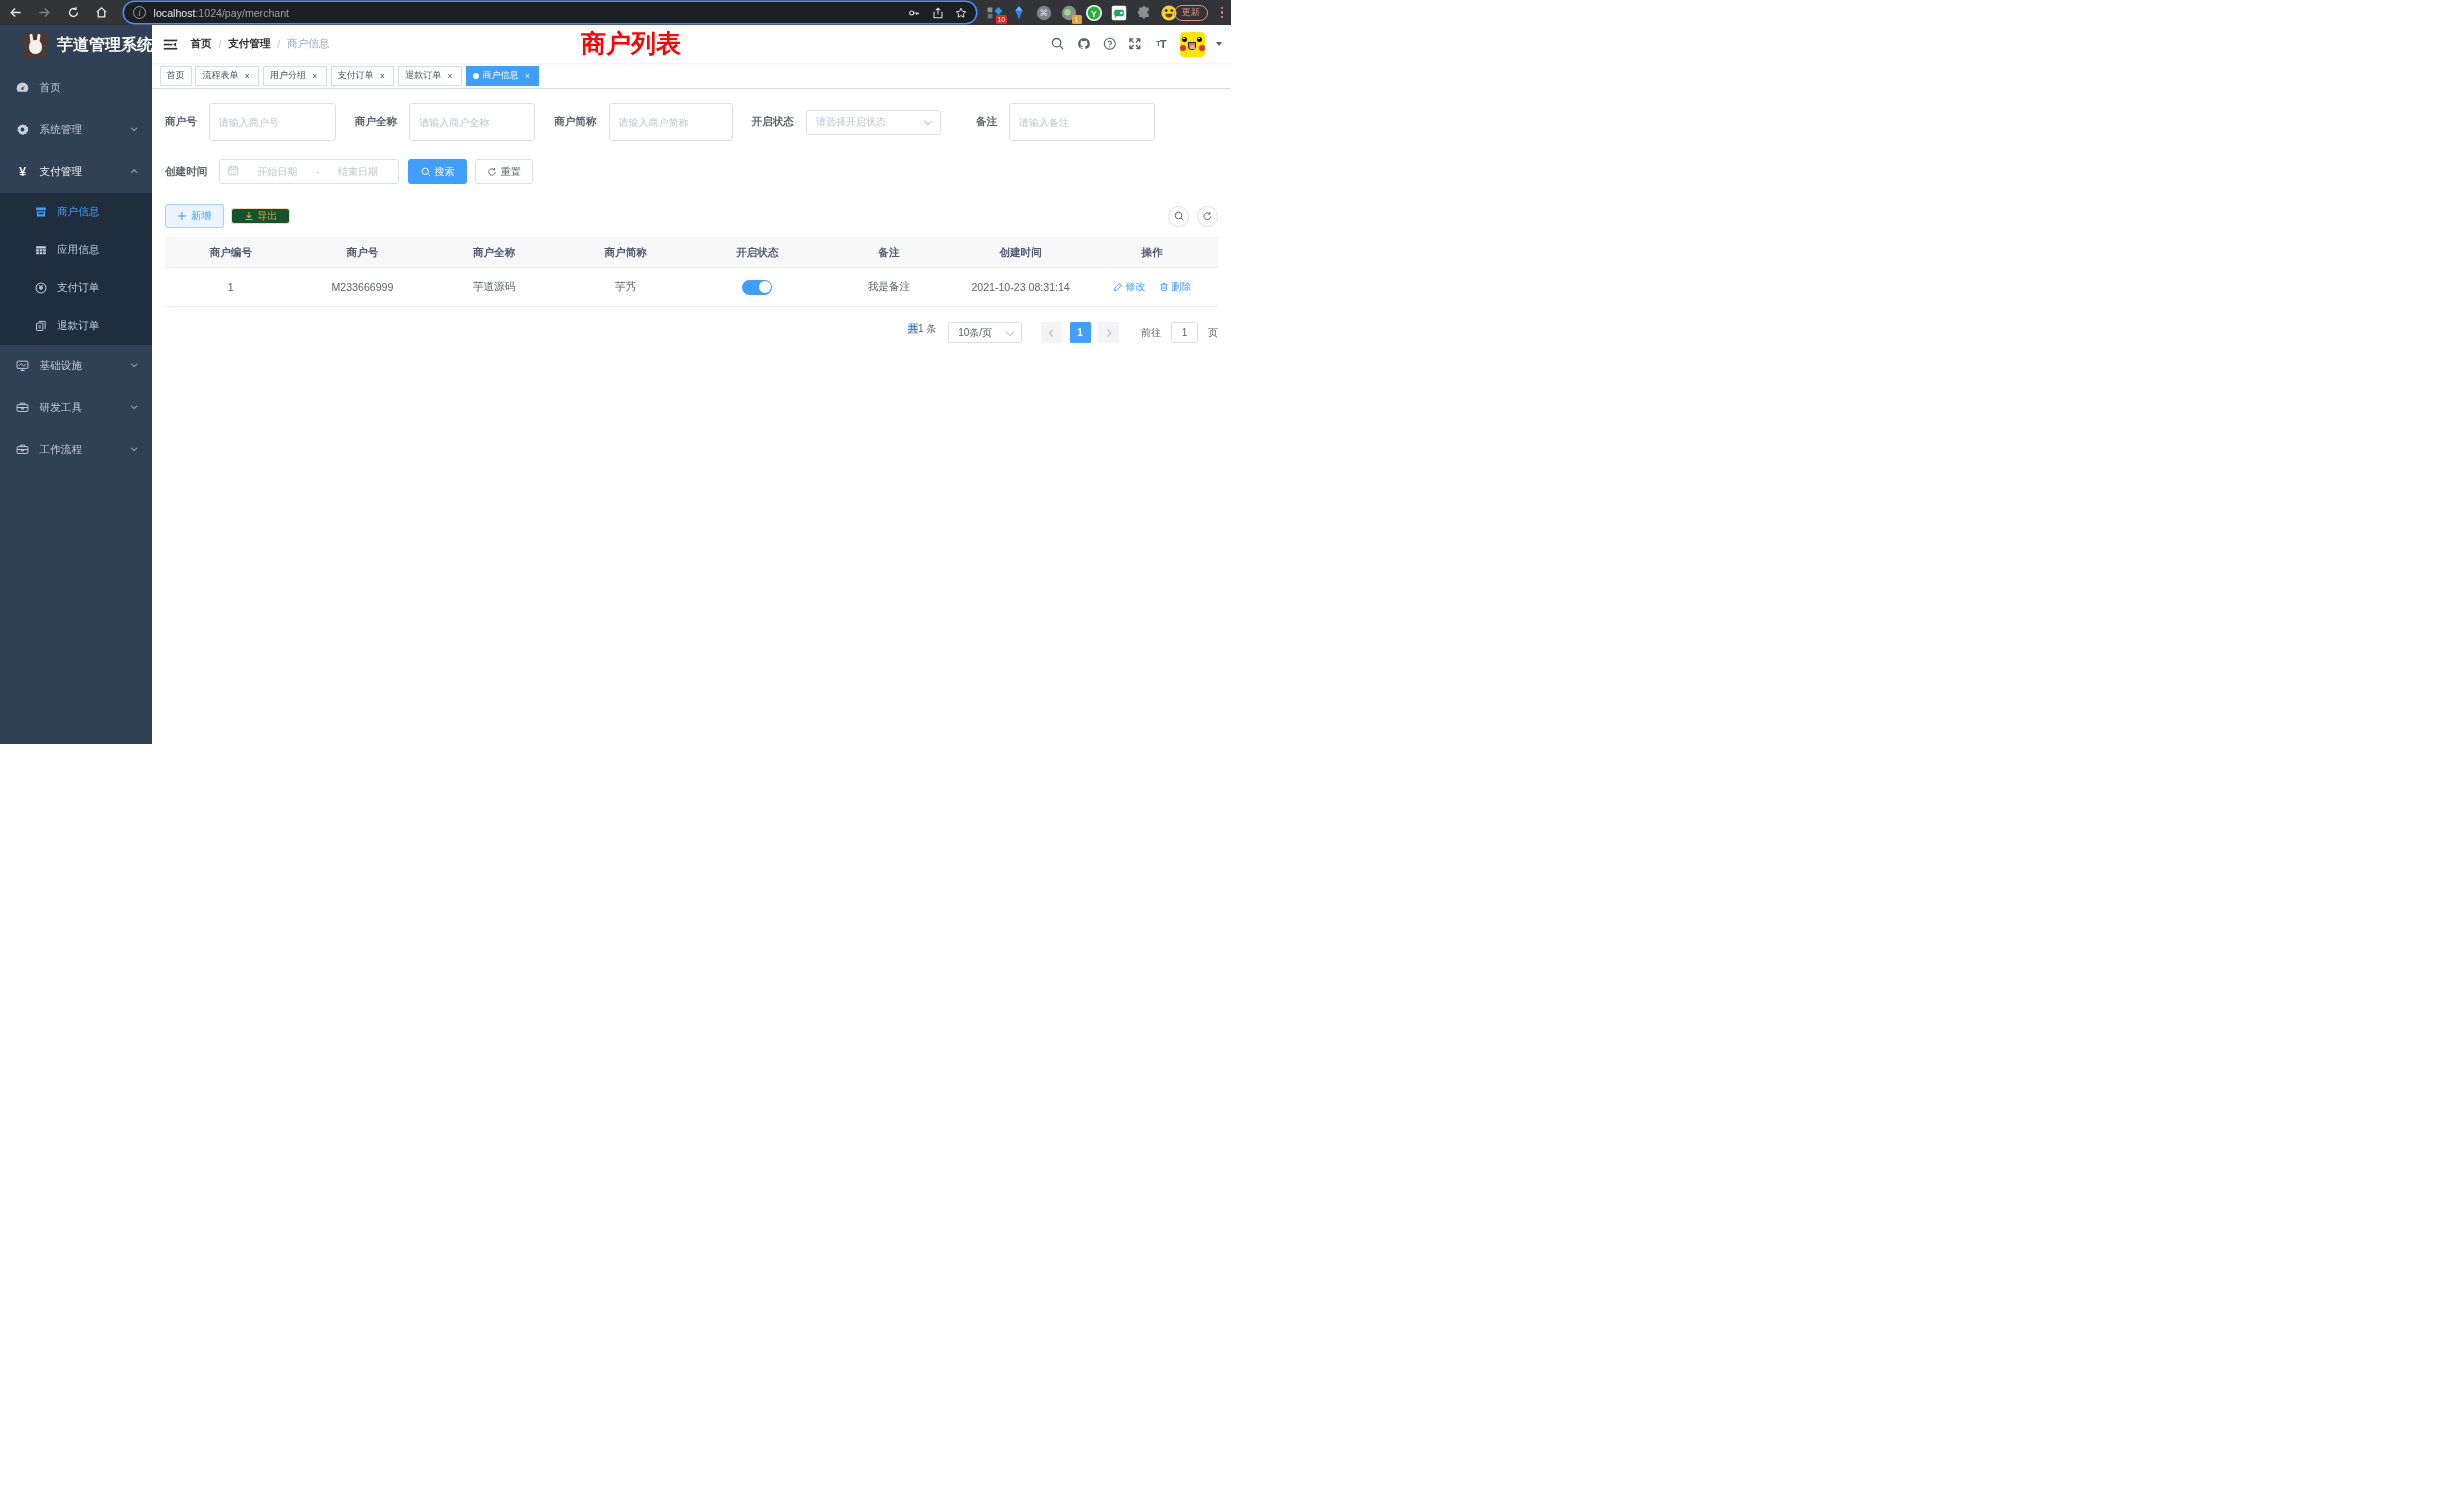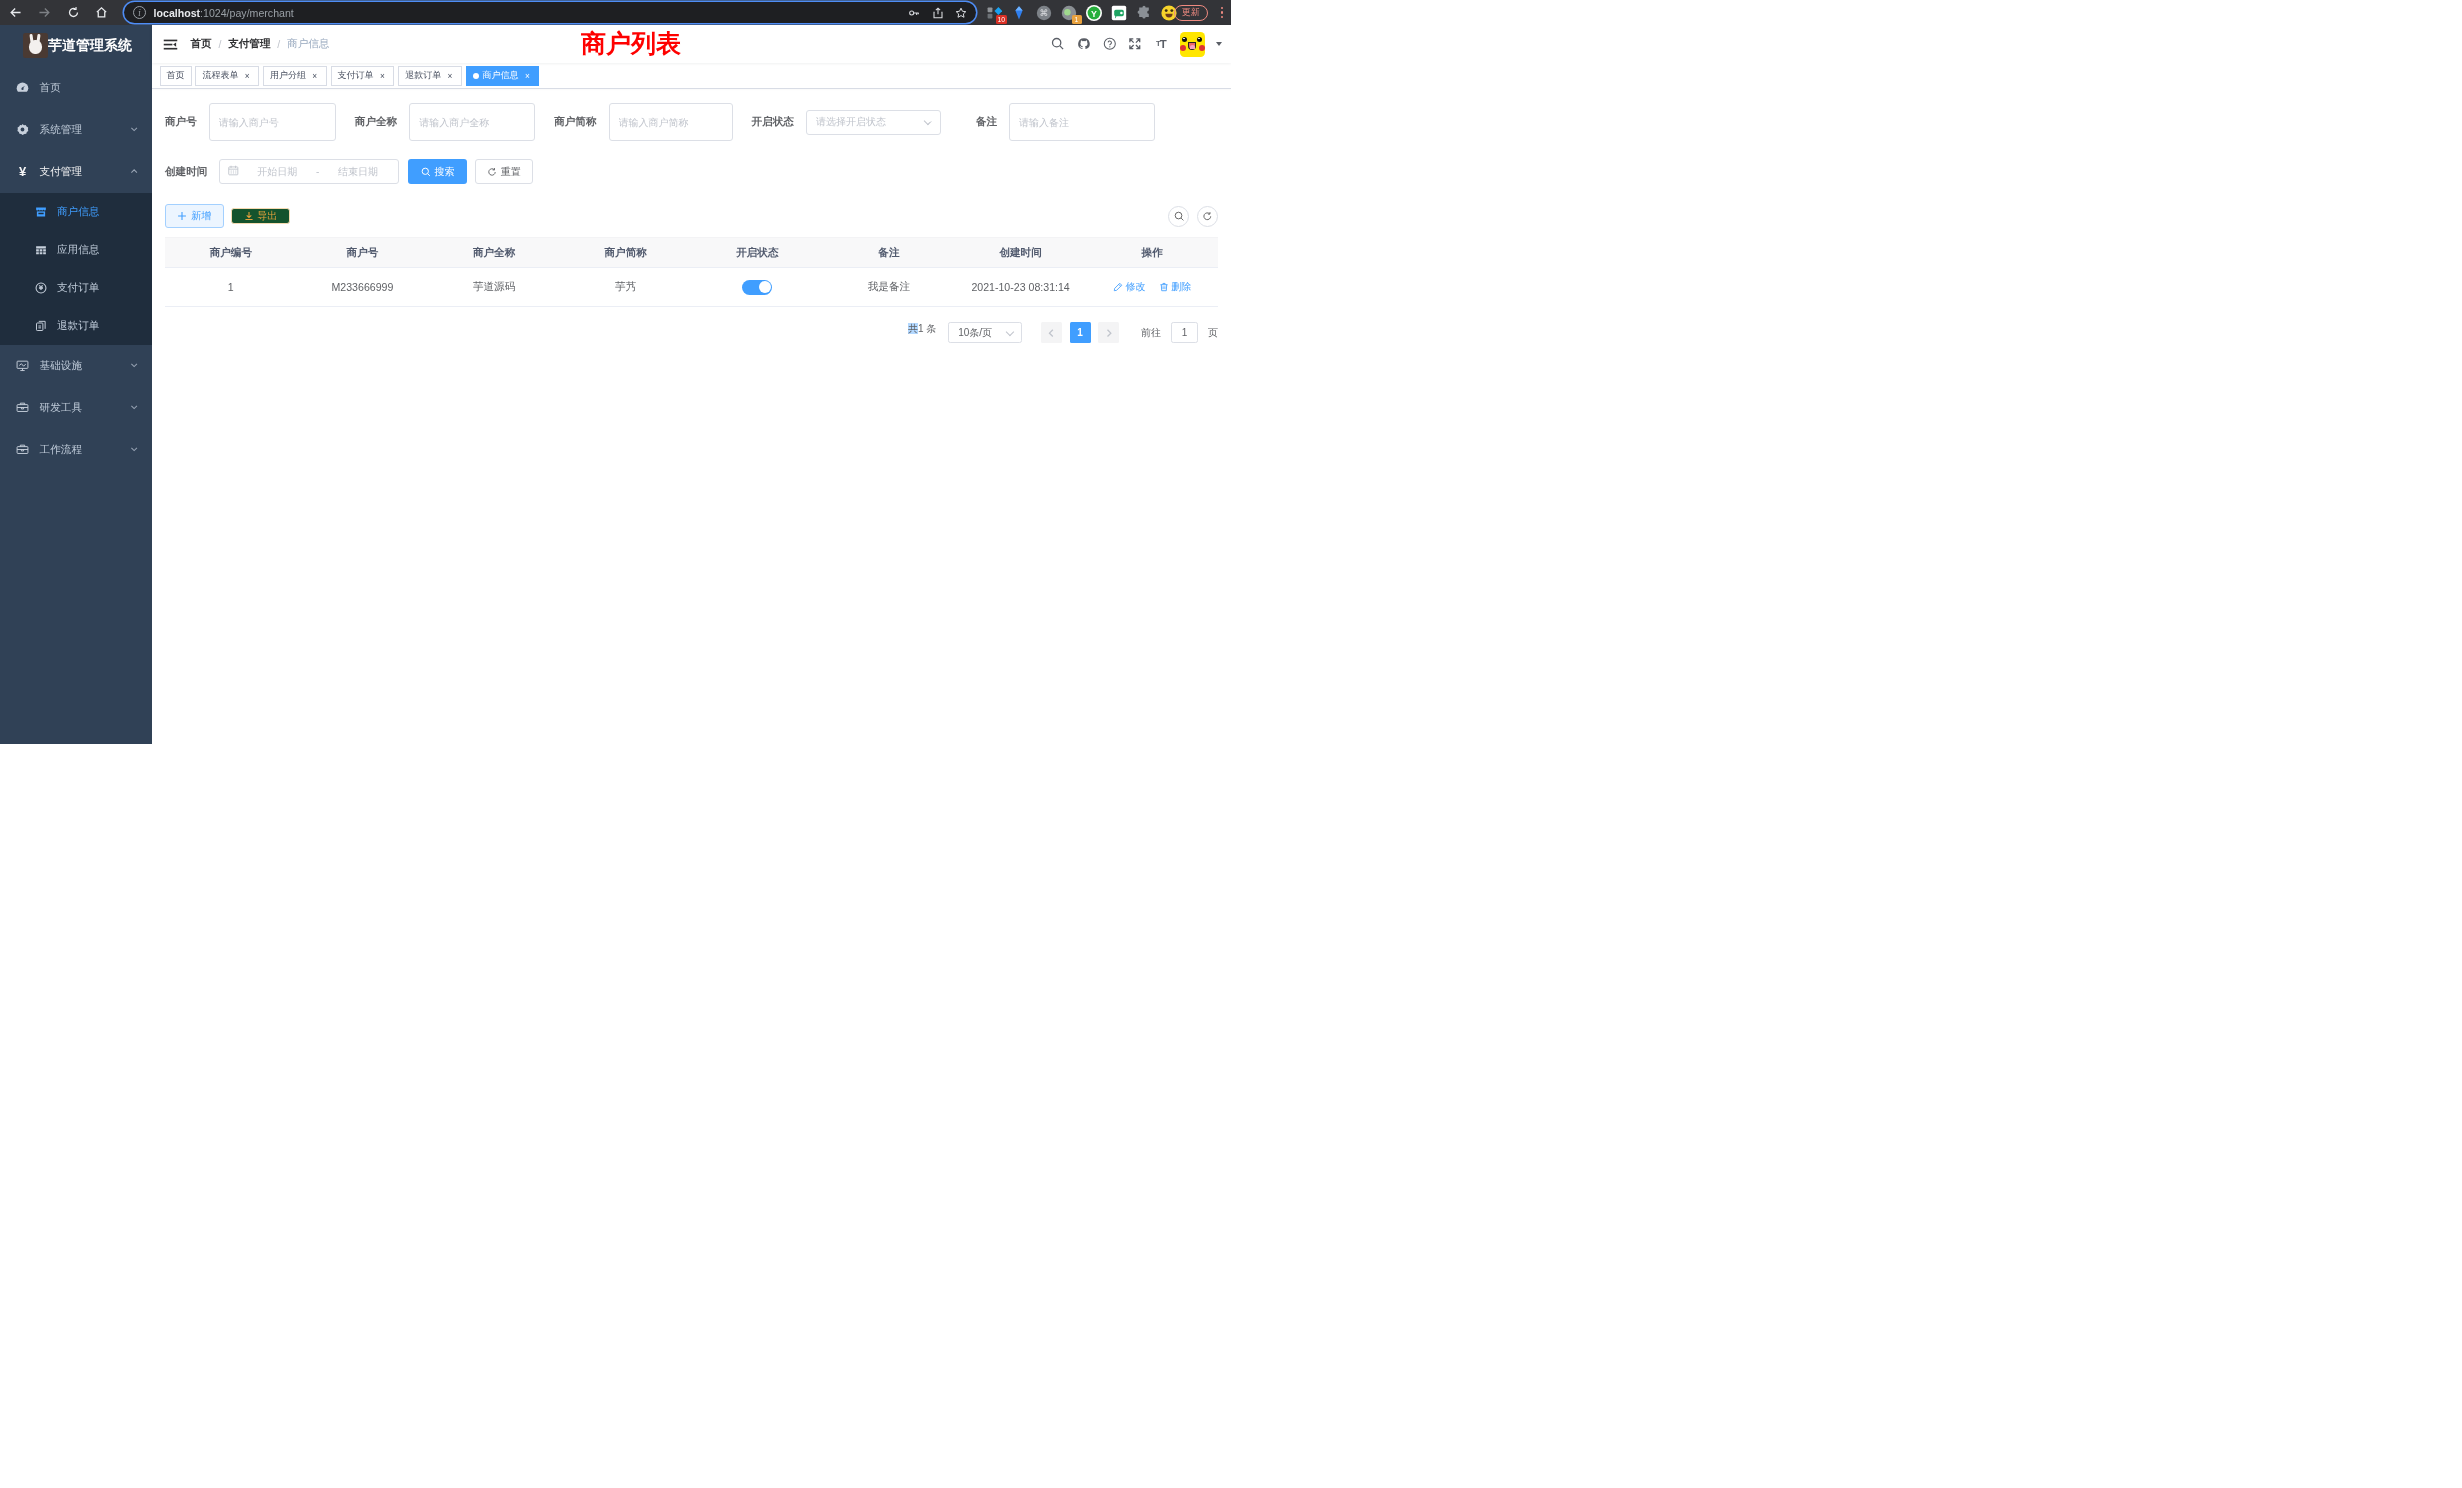--- a/index.html
+++ b/index.html
@@ -6,40 +6,40 @@
   html,body { width:1231px; height:744px; font-family:"Liberation Sans","DejaVu Sans",sans-serif; background:#fff; overflow:hidden; }
 
   
   .browser-bar { position:relative; width:100%; height:25px; background:#333438; }
   .bnav { position:absolute; top:3px; width:19px; height:19px; display:flex; align-items:center; justify-content:center; color:#e8eaed; }
   .bnav svg { width:13px; height:13px; }
   .bnav.disabled { color:#7d8085; }
   .urlbar { position:absolute; left:124px; top:2.3px; width:852px; height:20.5px; border-radius:10.6px; background:#1e1f22; box-shadow:0 0 0 1.5px #4e8df6; display:flex; align-items:center; }
   .info-ic { margin-left:9px; width:13px; height:13px; border:1.1px solid #9aa0a6; border-radius:50%; color:#9aa0a6; font-size:8.3px; display:flex; align-items:center; justify-content:center; font-family:"DejaVu Serif",serif; font-style:italic; }
   .url-text { margin-left:7.6px; font-size:10.6px; color:#9aa0a6; white-space:nowrap; }
-  .url-text b { color:#e8eaed; font-weight:bold; }
+  .url-text b { color:#e8eaed; font-weight:normal; }
   .url-right { position:absolute; right:9px; display:flex; align-items:center; gap:11.4px; color:#dadce0; }
   .url-right svg { width:12px; height:12px; }
   .exts { position:absolute; left:986px; top:0; height:25px; display:flex; align-items:center; gap:9px; }
   .ext { position:relative; width:16px; height:16px; display:flex; align-items:center; justify-content:center; }
   .badge { position:absolute; right:-4.5px; bottom:-3px; min-width:10px; height:9px; border-radius:1.5px; font-size:6.8px; color:#fff; display:flex; align-items:center; justify-content:center; padding:0 1.5px; }
   .badge.red { background:#d93025; }
   .badge.orange { background:#e8a13d; }
   .update-pill { position:absolute; left:1174px; top:4.5px; height:16px; padding:0 6.8px; border:0.8px solid #ef8a80; border-radius:8.3px; color:#ef8a80; font-size:9px; display:flex; align-items:center; }
   .kebab { position:absolute; left:1217px; top:4.5px; width:10.6px; height:16px; display:flex; flex-direction:column; align-items:center; justify-content:center; gap:1.9px; }
   .kebab i { width:2.3px; height:2.3px; border-radius:50%; background:#ef8a80; }
 
   
   .app { display:flex; height:719px; }
   .sidebar { width:152px; background:#304156; flex-shrink:0; color:#bfcbd9; }
   .logo-row { display:flex; align-items:center; padding:8.3px 0 8.3px 23px; }
   .logo-img { width:25px; height:25px; border-radius:2.3px; background:#4a3a33; position:relative; overflow:hidden; flex-shrink:0; }
   .logo-img .rb { position:absolute; left:6px; top:6.8px; width:13px; height:14.4px; background:#f3f0ee; border-radius:45%; }
   .logo-img .re { position:absolute; width:3px; height:9px; background:#f3f0ee; border-radius:1.5px; top:0.8px; }
-  .logo-title { margin-left:0; color:#fff; font-weight:bold; font-size:14px; white-space:nowrap; }
+  .logo-title { margin-left:9px; color:#fff; font-weight:bold; font-size:16px; white-space:nowrap; }
   .menu-item { position:relative; height:42px; display:flex; align-items:center; padding-left:16px; font-size:10.6px; cursor:pointer; }
   .menu-item .mi { width:13px; height:13px; margin-right:10.6px; display:flex; align-items:center; justify-content:center; color:#c7d0dc; font-size:11.4px; }
   .menu-item .chev { position:absolute; right:13.6px; color:#97a3b3; }
   .menu-item .chev svg { width:8.3px; height:8.3px; }
   .menu-item.expanded { color:#f4f4f5; }
   .submenu { background:#1f2d3d; }
   .submenu-item { height:38px; display:flex; align-items:center; padding-left:35px; font-size:10.6px; cursor:pointer; }
   .submenu-item .mi { width:12px; height:12px; margin-right:10px; display:flex; align-items:center; justify-content:center; color:#c7d0dc; font-size:10.6px; }
   .submenu-item.active { color:#409eff; }
   .submenu-item.active .mi { color:#409eff; }

